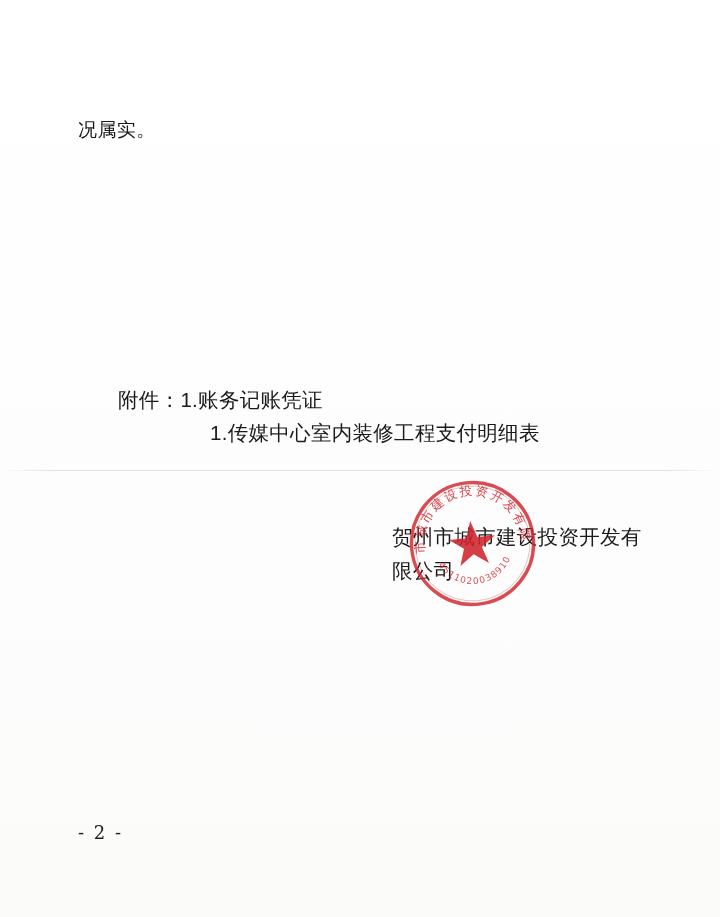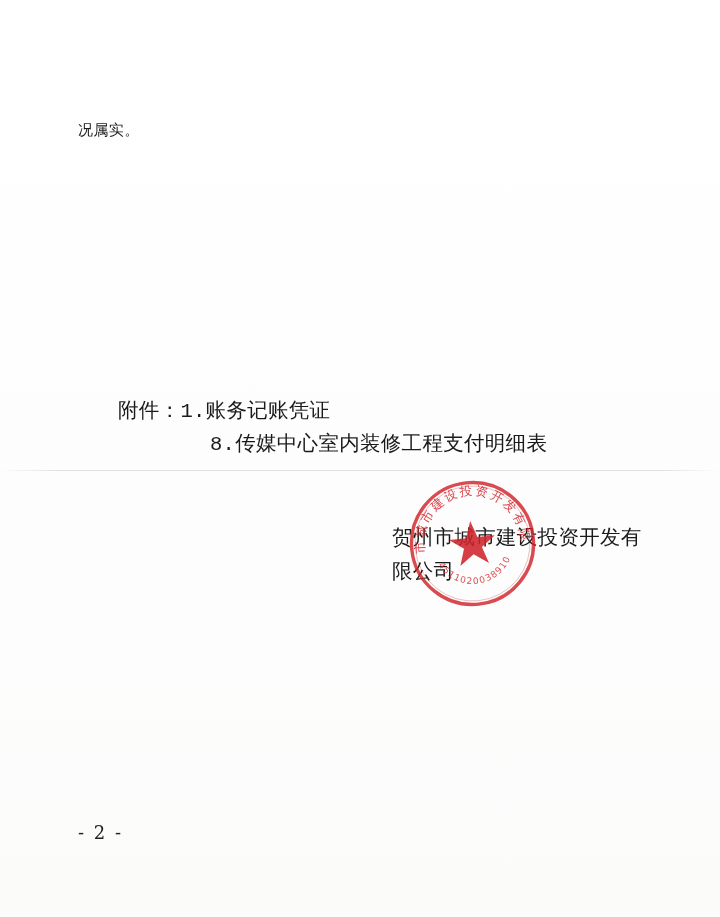--- a/index.html
+++ b/index.html
@@ -27,39 +27,39 @@
     pointer-events: none;
   }
   .body-text {
     position: absolute;
     left: 78px;
     top: 112px;
     width: 566px;
   }
   p.para {
     margin: 0 0 0 0;
-    font-size: 15px;
+    font-size: 19px;
     line-height: 35px;
     text-align: justify;
     text-justify: inter-character;
     letter-spacing: 0.4px;
-    font-family: Liberation Sans, sans-serif;
+    font-family: Liberation Serif, serif;
   }
   p.indent {
     text-indent: 41px;
   }
   .gap-md { height: 22px; }
 
   .attach-block {
     position: absolute;
     left: 118px;
-    top: 395px;
+    top: 383px;
     font-size: 20.5px;
     line-height: 33px;
-    font-family: Liberation Mono, monospace;
+    font-family: Liberation Sans, sans-serif;
     letter-spacing: 0.3px;
   }
   .attach-row {
     white-space: nowrap;
   }
   .attach-row .lbl {
     display: inline-block;
   }
   .attach-row .idt {
     display: inline-block;
@@ -122,21 +122,21 @@
   <div class="body-text">
     <p class="para">况属实。</p>
     <div class="gap-md"></div>
   </div>
 
   <div class="attach-block">
     <div class="attach-row">
       <span class="lbl">附件：</span><span>1.账务记账凭证</span>
     </div>
     <div class="attach-row">
-      <span class="idt"></span><span>8.传媒中心室内装修工程支付明细表</span>
+      <span class="idt"></span><span>1.传媒中心室内装修工程支付明细表</span>
     </div>
   </div>
 
   <div class="fold-line"></div>
 
   <div class="signature">
     <div>贺州市城市建设投资开发有限公司</div>
   </div>
 
   <div class="seal">

